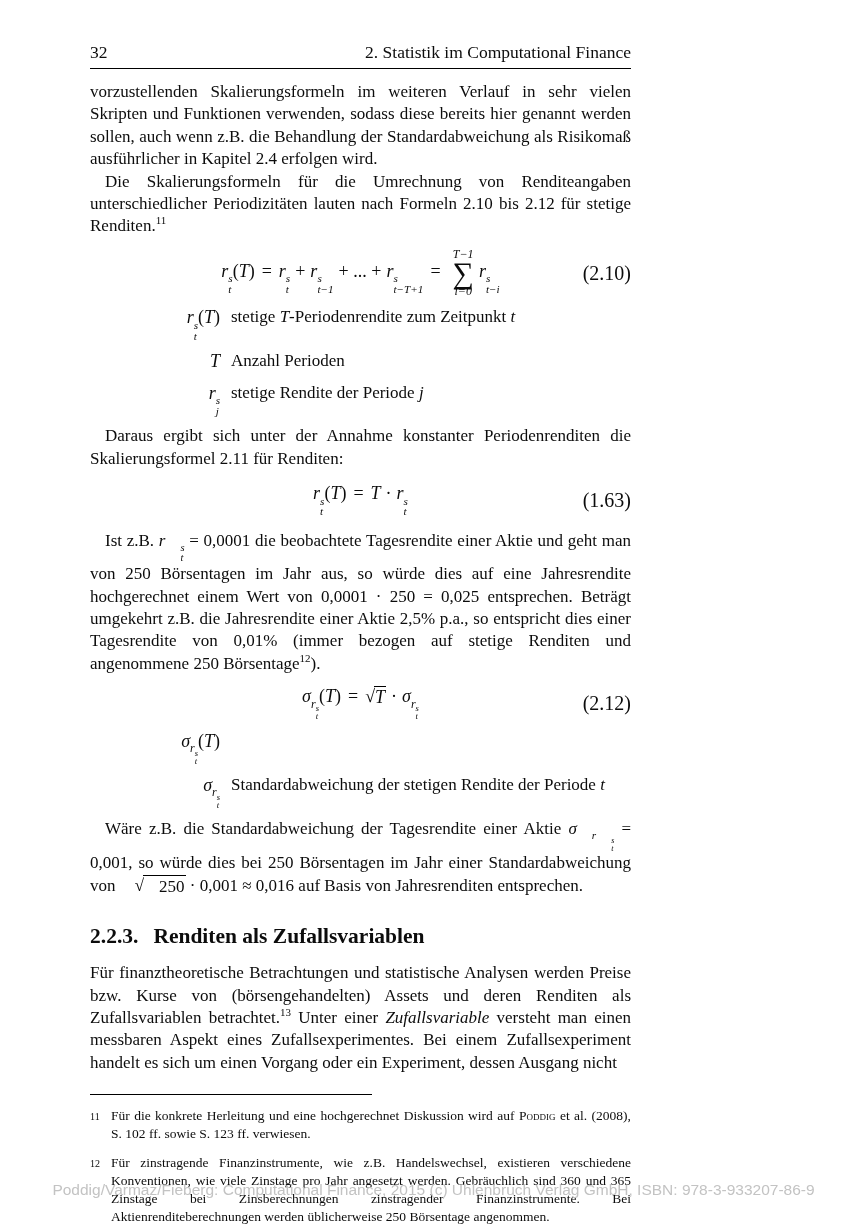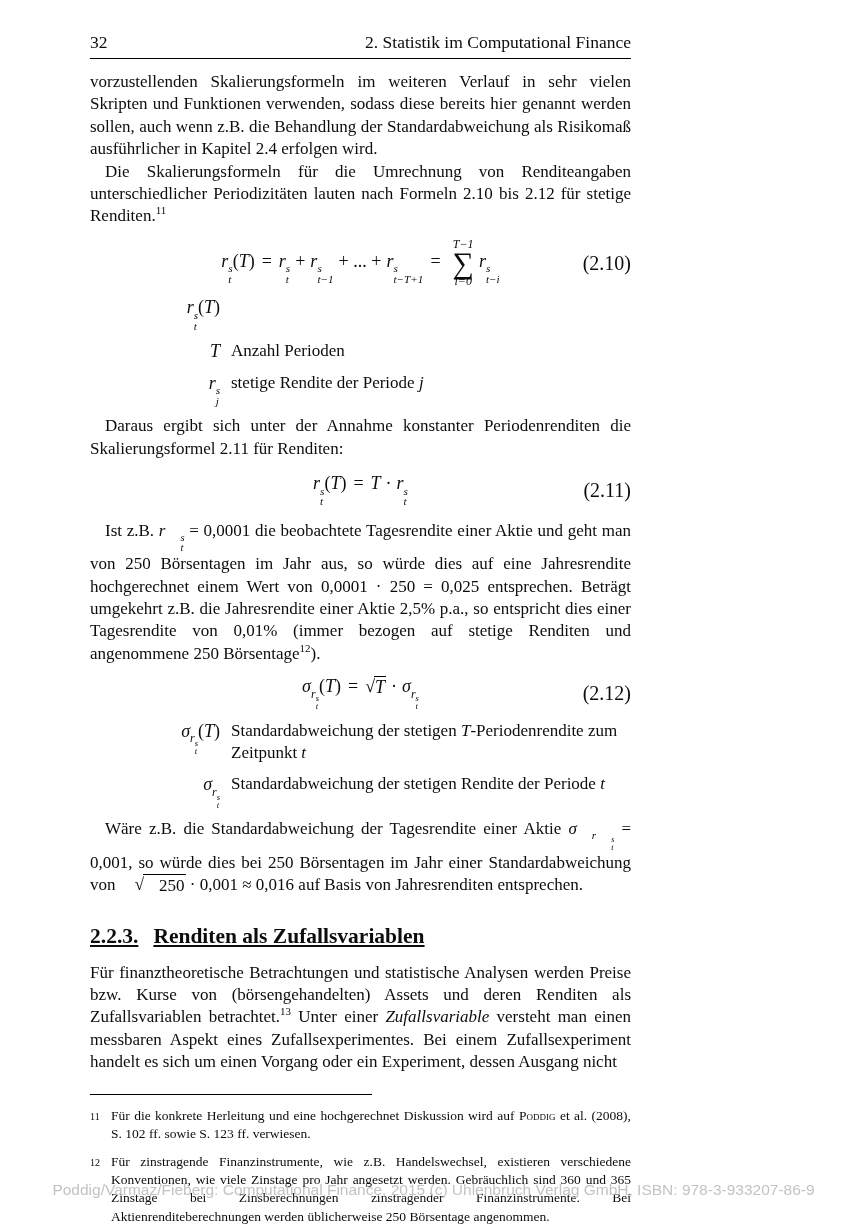--- a/index.html
+++ b/index.html
@@ -1,17 +1,17 @@
 <!DOCTYPE html>
 <html><head>
 <meta charset="utf-8">
 <style>
   html,body{margin:0;padding:0;background:#ffffff;}
   body{width:867px;height:1227px;overflow:hidden;font-family:"Liberation Serif",serif;color:#0c0c0c;}
-  .page{position:relative;width:718px;height:1227px;box-sizing:border-box;padding:32px 87px 0 90px;}
+  .page{position:relative;width:718px;height:1227px;box-sizing:border-box;padding:42px 87px 0 90px;}
 
   
   .header{display:flex;justify-content:space-between;align-items:baseline;
           border-bottom:1.6px solid #000;padding-bottom:5px;font-size:17.5px;}
 
   
   .body-p{margin:0;text-align:justify;font-size:17px;line-height:22.4px;}
   .p1{margin-top:12px;}
   .indent{text-indent:15px;}
   .fnref{font-size:11px;vertical-align:super;line-height:0;}
@@ -41,21 +41,21 @@
   .sum .lim{font-size:12px;font-style:italic;}
   .sum .sg{font-size:30px;line-height:0.85;}
 
   
   .deflist{margin:4px 0 8px 0;}
   .defrow{display:flex;align-items:flex-start;margin:9px 0;font-size:17px;line-height:22.4px;}
   .defterm{flex:0 0 130px;text-align:right;padding-right:11px;font-size:18px;}
   .defdesc{flex:1;text-align:left;}
 
   
-  .heading{margin:26px 0 13px 0;font-size:21.5px;font-weight:bold;text-decoration:underline;}
+  .heading{margin:26px 0 13px 0;font-size:21.5px;font-weight:bold;}
   .hnum{margin-right:15px;}
 
   
   .fnrule{width:282px;border-top:1.3px solid #000;margin:20px 0 12px 0;}
   .fn{display:flex;font-size:13.5px;line-height:18.2px;margin-bottom:10px;}
   .fnmark{flex:0 0 21px;font-size:10px;vertical-align:super;padding-top:1px;}
   .fntext{flex:1;text-align:justify;}
   .sc{font-variant:small-caps;}
 
   
@@ -101,20 +101,21 @@
     </span>
     <span class="eqno">(2.10)</span>
   </div>
 
   <div class="deflist">
     <div class="defrow">
       <span class="defterm"><i>r</i><span class="supsub">
             <span class="sp">s</span>
             <span class="sb">t</span>
           </span><span class="up">(</span><i>T</i><span class="up">)</span></span>
+      <span class="defdesc"><span>stetige </span><i>T</i><span>-Periodenrendite zum Zeitpunkt </span><i>t</i></span>
     </div>
     <div class="defrow">
       <span class="defterm"><i>T</i></span>
       <span class="defdesc"><span>Anzahl Perioden</span></span>
     </div>
     <div class="defrow">
       <span class="defterm"><i>r</i><span class="supsub">
             <span class="sp">s</span>
             <span class="sb">j</span>
           </span></span>
@@ -127,21 +128,21 @@
   <div class="eqrow eq211">
     <span class="eqc">
       <i>r</i><span class="supsub">
           <span class="sp">s</span>
           <span class="sb">t</span>
         </span><span class="up">(</span><i>T</i><span class="up">)</span><span class="rel">=</span><i>T</i><span class="op">·</span><i>r</i><span class="supsub">
           <span class="sp">s</span>
           <span class="sb">t</span>
         </span>
     </span>
-    <span class="eqno">(2.11)</span>
+    <span class="eqno">(1.63)</span>
   </div>
 
   <p class="body-p indent"><span>Ist z.B. </span><i>r</i><span class="supsub">
         <span class="sp">s</span>
         <span class="sb">t</span>
       </span><span> = 0,0001 die beobachtete Tagesrendite einer Aktie und geht man von 250 Börsentagen im Jahr aus, so würde dies auf eine Jahresrendite hochgerechnet einem Wert von 0,0001 · 250 = 0,025 entsprechen. Beträgt umgekehrt z.B. die Jahresrendite einer Aktie 2,5% p.a., so entspricht dies einer Tagesrendite von 0,01% (immer bezogen auf stetige Renditen und angenommene 250 Börsentage</span><sup class="fnref">12</sup><span>).</span></p>
 
 
   <div class="eqrow eq212">
     <span class="eqc">
@@ -158,21 +159,20 @@
     </span>
     <span class="eqno">(2.12)</span>
   </div>
 
   <div class="deflist">
     <div class="defrow">
       <span class="defterm"><i>σ</i><span class="m-sigsub"><i>r</i><span class="supsub">
               <span class="sp">s</span>
               <span class="sb">t</span>
             </span></span><span class="up">(</span><i>T</i><span class="up">)</span></span>
-      <span class="defdesc"><span>Standardabweichung der stetigen </span><i>T</i><span>-Periodenrendite zum Zeitpunkt </span><i>t</i></span>
     </div>
     <div class="defrow">
       <span class="defterm"><i>σ</i><span class="m-sigsub"><i>r</i><span class="supsub">
               <span class="sp">s</span>
               <span class="sb">t</span>
             </span></span></span>
       <span class="defdesc"><span>Standardabweichung der stetigen Rendite der Periode </span><i>t</i></span>
     </div>
   </div>
 

